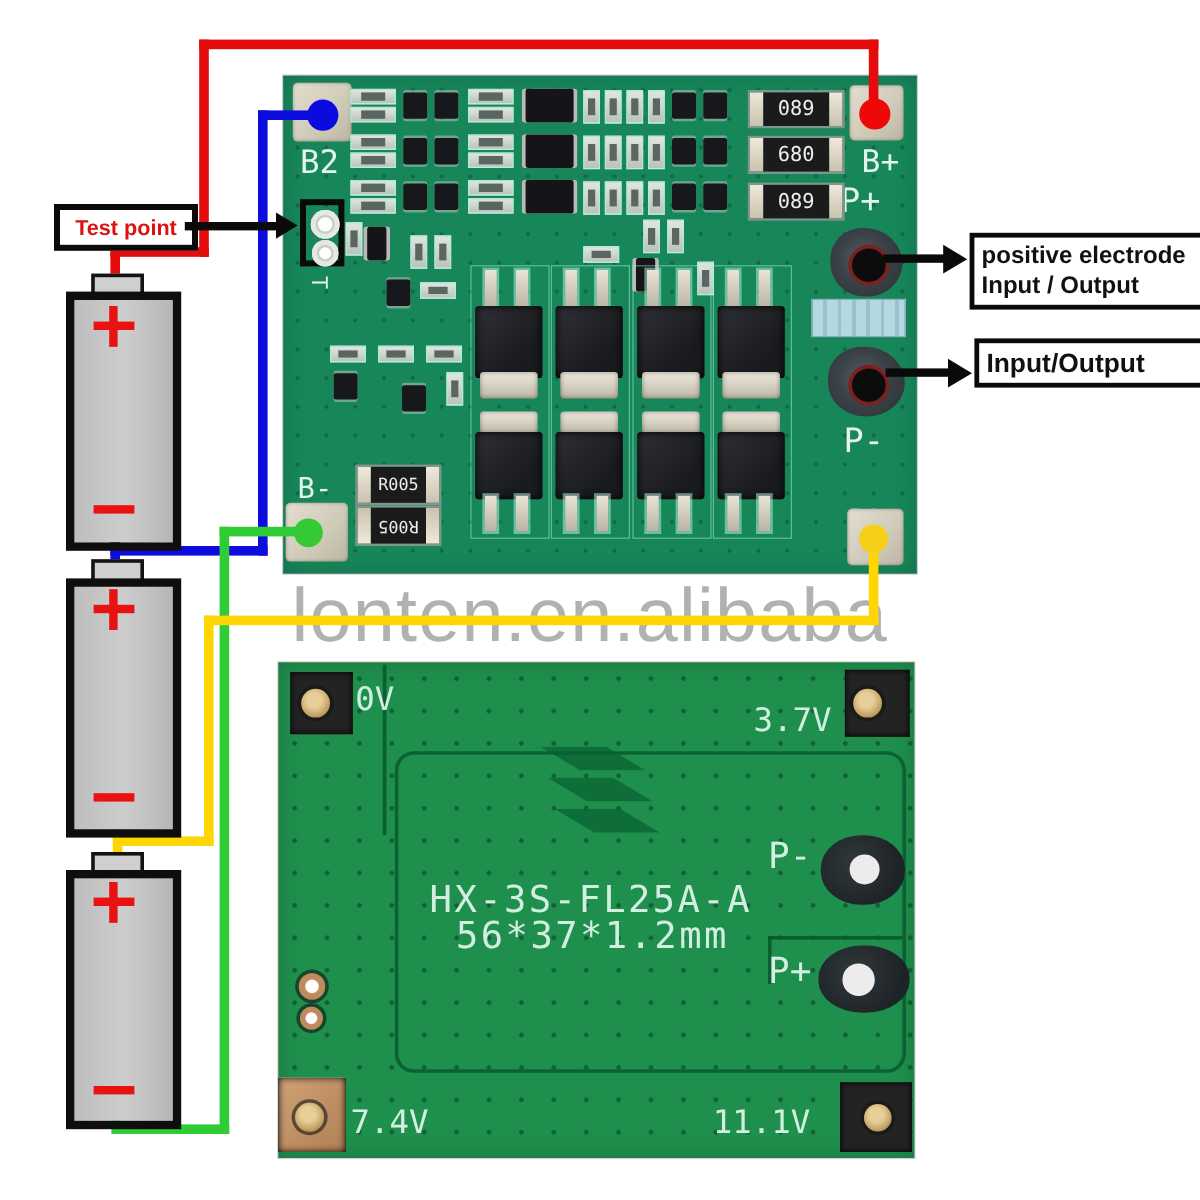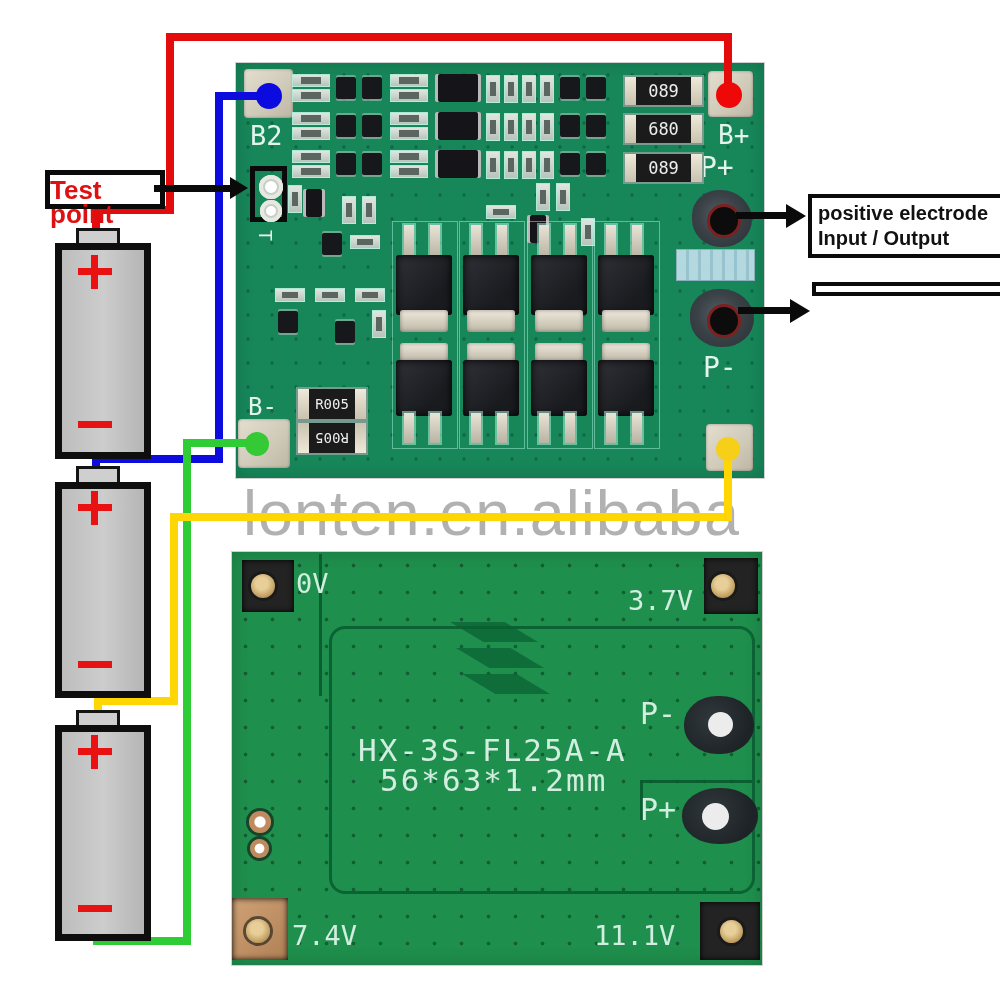--- a/index.html
+++ b/index.html
@@ -77,21 +77,21 @@
   
   .battery{position:absolute;width:82px;height:202px;background:linear-gradient(90deg,#bdbdbd,#cdcdcd 50%,#b5b5b5);
     border:7px solid #0e0e0e;z-index:8;}
   .bat-cap{position:absolute;width:38px;height:14px;background:#cfcfcf;border:3px solid #141414;z-index:8;}
   .sym{position:absolute;background:var(--sym_red);z-index:9;}
 
   
   .callout{position:absolute;background:#fff;border:4px solid #0a0a0a;z-index:9;
     font-weight:bold;color:#111;padding:3px 6px;line-height:25px;font-size:20px;}
   .tp-label{position:absolute;background:#fff;border:5px solid #0a0a0a;z-index:9;
-    font-weight:bold;color:var(--label_red);font-size:26px;line-height:24px;text-align:left;}
+    font-weight:bold;color:var(--label_red);font-size:18px;line-height:24px;text-align:center;}
   .arrow-shaft{position:absolute;background:#0a0a0a;z-index:9;}
   .arrow-head{position:absolute;width:0;height:0;border-top:12px solid transparent;
     border-bottom:12px solid transparent;border-left:20px solid #0a0a0a;z-index:9;}
 
   .watermark{position:absolute;left:243px;top:477px;font-size:63px;color:#a4a4a4;opacity:.85;
     letter-spacing:1px;z-index:5;white-space:nowrap;}
 
   
   .chev{position:absolute;background:#0a6132;opacity:.75;}
   .egbo{position:absolute;font-weight:bold;color:#0a6132;opacity:.5;letter-spacing:10px;font-size:52px;}
@@ -259,21 +259,21 @@
     <div class="bhole-core" style="left:470px;top:251px;width:27px;height:27px;"></div>
 
     <div class="gold-hole" style="left:17px;top:259px;width:22px;height:22px;background:radial-gradient(circle,#fff 0 32%,#c08a5e 40% 100%);"></div>
     <div class="gold-hole" style="left:18px;top:287px;width:19px;height:19px;background:radial-gradient(circle,#fff 0 32%,#c08a5e 40% 100%);"></div>
 
     <div class="chev" style="left:218px;top:70px;width:88px;height:20px;clip-path:polygon(0 0,62% 0,100% 100%,38% 100%);"></div>
     <div class="chev" style="left:224px;top:96px;width:88px;height:20px;clip-path:polygon(0 0,62% 0,100% 100%,38% 100%);"></div>
     <div class="chev" style="left:230px;top:122px;width:88px;height:20px;clip-path:polygon(0 0,62% 0,100% 100%,38% 100%);"></div>
 
     <div class="silk2" style="left:126px;top:180px;font-size:31px;letter-spacing:2px;">HX-3S-FL25A-A</div>
-    <div class="silk2" style="left:148px;top:210px;font-size:31px;letter-spacing:2px;">56*63*1.2mm</div>
+    <div class="silk2" style="left:148px;top:210px;font-size:31px;letter-spacing:2px;">56*37*1.2mm</div>
   </div>
 
   <div class="watermark">lonten.en.alibaba</div>
 
   <div class="wire w-red" style="left:92px;top:206px;width:8px;height:28px;"></div>
   <div class="wire w-red" style="left:92px;top:206px;width:82px;height:8px;"></div>
   <div class="wire w-red" style="left:166px;top:33px;width:8px;height:181px;"></div>
   <div class="wire w-red" style="left:166px;top:33px;width:566px;height:8px;"></div>
   <div class="wire w-red" style="left:724px;top:33px;width:8px;height:62px;"></div>
 
@@ -323,15 +323,16 @@
   <div class="arrow-shaft" style="left:736px;top:212px;width:52px;height:7px;"></div>
   <div class="arrow-head" style="left:786px;top:204px;"></div>
   <div class="callout" style="left:808px;top:194px;width:182px;">
     <div>positive electrode</div>
     <div>Input / Output</div>
   </div>
 
   <div class="arrow-shaft" style="left:738px;top:307px;width:54px;height:7px;"></div>
   <div class="arrow-head" style="left:790px;top:299px;"></div>
   <div class="callout" style="left:812px;top:282px;width:176px;font-size:22px;line-height:27px;">
+    <div>Input/Output</div>
   </div>
 
 </div>
 
 </body></html>

